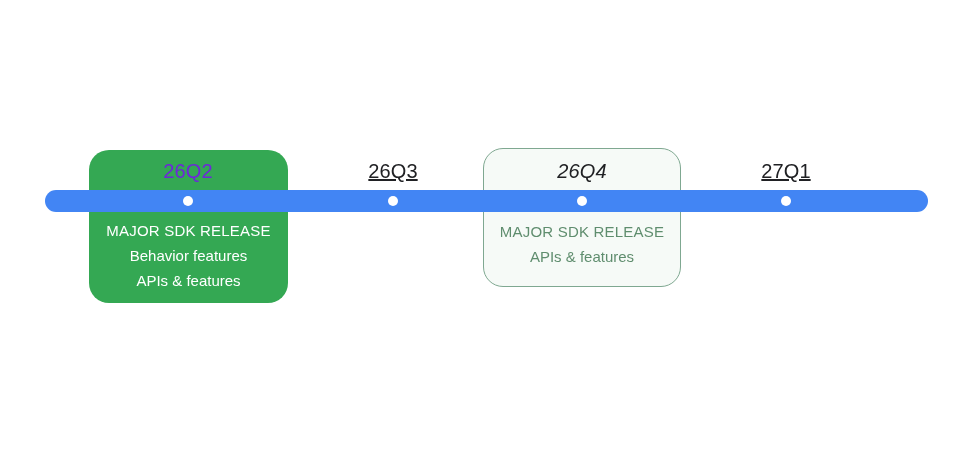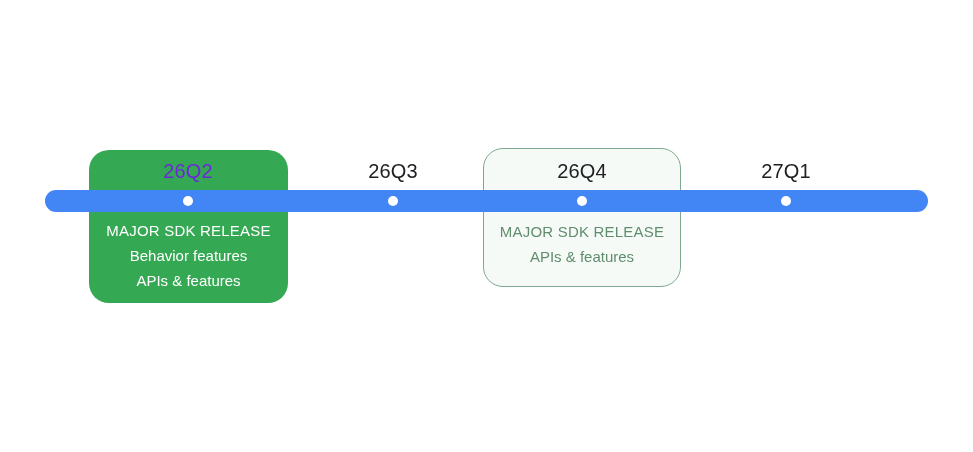--- a/index.html
+++ b/index.html
@@ -50,21 +50,21 @@
     top: 158px;
     transform: translateX(-50%);
     font-size: 20px;
     line-height: 26px;
     letter-spacing: 0.1px;
     white-space: nowrap;
     z-index: 4;
   }
   .quarter-label.on-card-filled { color: #6d28d9; }
   .quarter-label.on-card-outline { color: #202124; }
-  .quarter-label.bare { color: #202124; }
+  .quarter-label.bare { color: #202124; text-decoration: underline; }
 
   
   .release-card {
     position: absolute;
     box-sizing: border-box;
     z-index: 1;
   }
   .release-card.filled {
     background: #34A853;
     border-radius: 20px;
@@ -117,17 +117,17 @@
 
   <div class="marker-dot" style="left:188px;"></div>
   <div class="marker-dot" style="left:393px;"></div>
   <div class="marker-dot" style="left:582px;"></div>
   <div class="marker-dot" style="left:786px;"></div>
 
   <div class="quarter-label on-card-filled" style="left:188px;">26Q2</div>
 
   <div class="quarter-label bare" style="left:393px;">26Q3</div>
 
-  <div class="quarter-label on-card-outline" style="left:582px;">26Q4</div>
+  <div class="quarter-label on-card-outline" style="left:582px;font-style:italic;">26Q4</div>
 
   <div class="quarter-label bare" style="left:786px;text-align:right;">27Q1</div>
 
 </div>
 
 </body></html>

